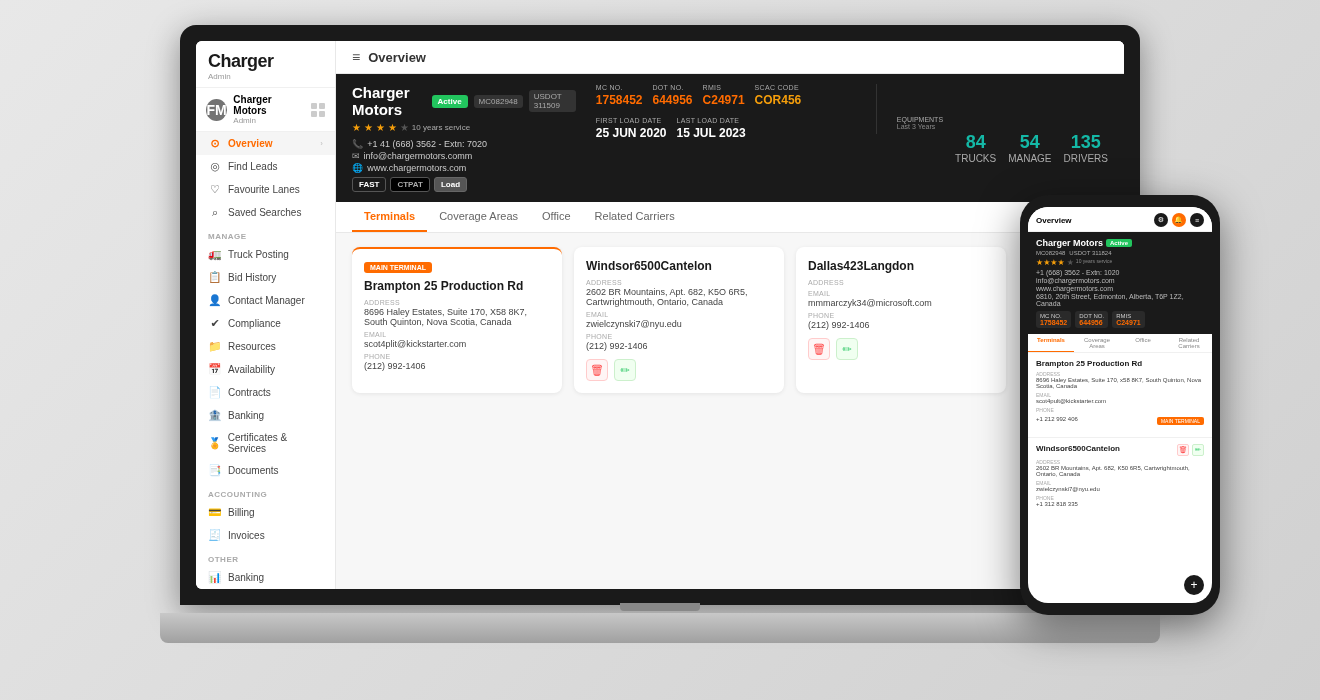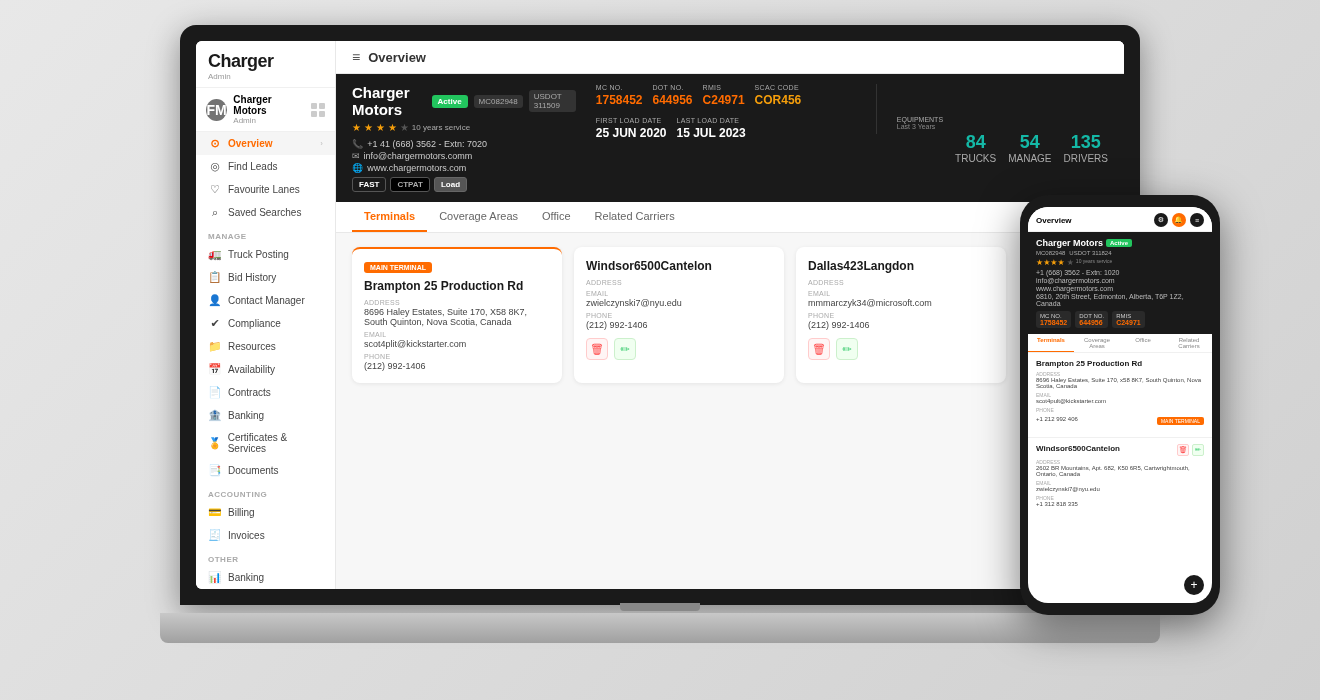--- a/index.html
+++ b/index.html
@@ -644,20 +644,21 @@
               <div class="terminal-field-value">8696 Haley Estates, Suite 170, X58 8K7, South Quinton, Nova Scotia, Canada</div>
               <div class="terminal-field-label">EMAIL</div>
               <div class="terminal-field-value">scot4plit@kickstarter.com</div>
               <div class="terminal-field-label">PHONE</div>
               <div class="terminal-field-value">(212) 992-1406</div>
             </div>
 
             <div class="terminal-card">
               <div class="terminal-name">Windsor6500Cantelon</div>
               <div class="terminal-field-label">ADDRESS</div>
+              <div class="terminal-field-value">2602 BR Mountains, Apt. 682, K5O 6R5, Cartwrightmouth, Ontario, Canada</div>
               <div class="terminal-field-label">EMAIL</div>
               <div class="terminal-field-value">zwielczynski7@nyu.edu</div>
               <div class="terminal-field-label">PHONE</div>
               <div class="terminal-field-value">(212) 992-1406</div>
               <div class="terminal-actions">
                 <div class="terminal-action-btn red">🗑</div>
                 <div class="terminal-action-btn green">✏</div>
               </div>
             </div>
 

